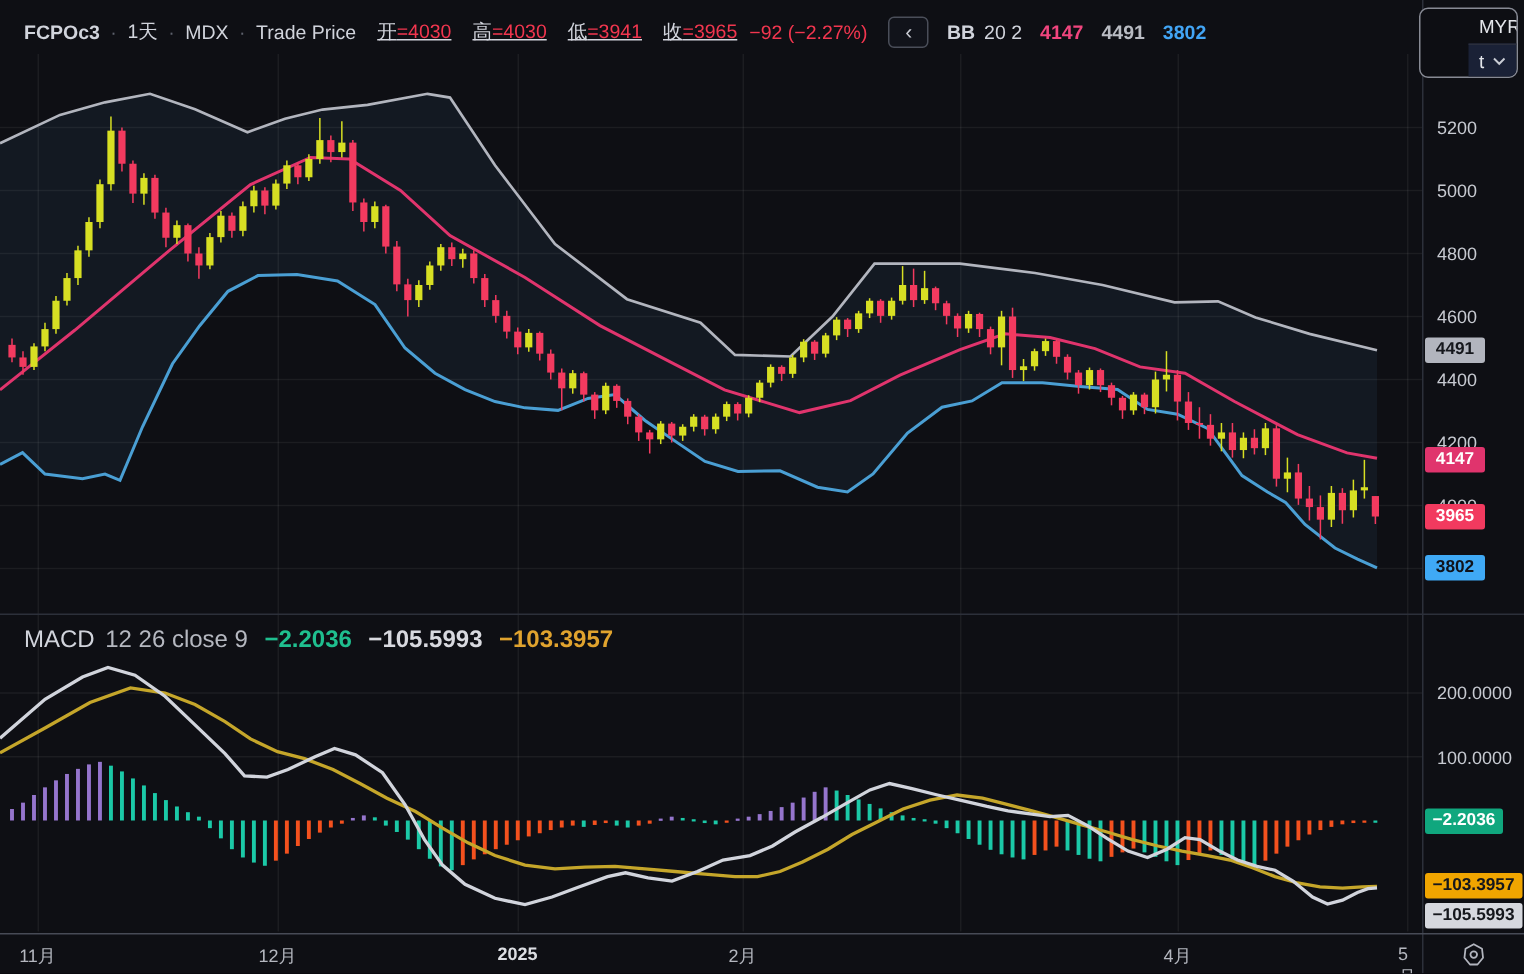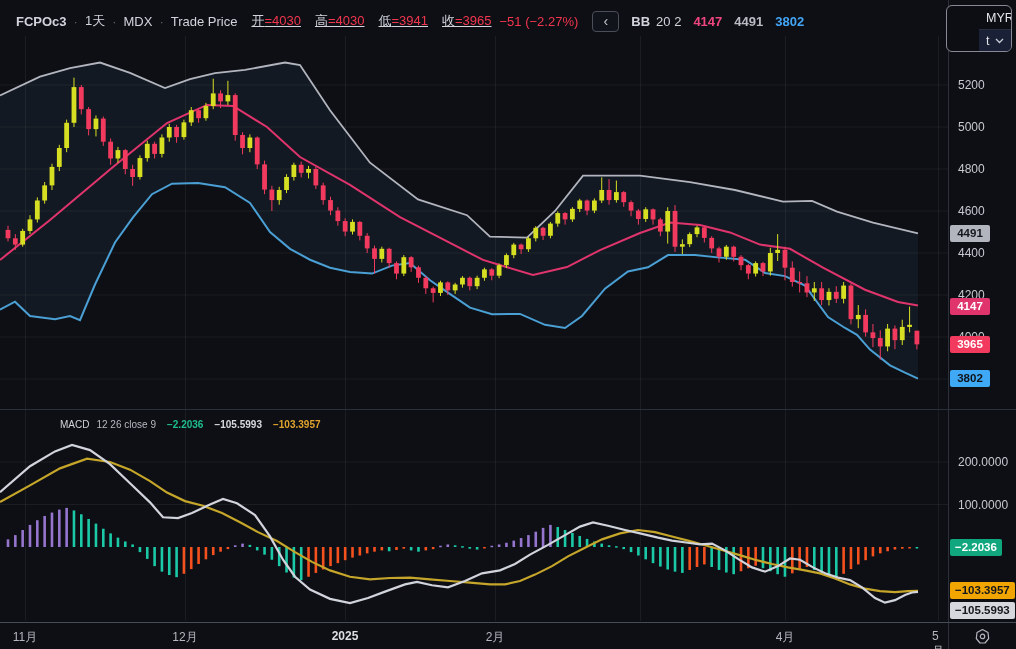--- a/index.html
+++ b/index.html
@@ -30,22 +30,22 @@
     color:#c9ccd4; font-size:14px; cursor:pointer; background:#11131a;
   }
   .bb-legend { margin-left:12px; display:flex; align-items:center; }
   .bb-legend .bbt { color:#d1d4dc; font-weight:600; }
   .bb-legend .bbp { color:#d1d4dc; margin-left:6px; }
   .bb-legend .v { margin-left:12px; font-weight:600; }
 
   
   #macd-legend {
     position:absolute; left:16px; top:419px; height:16px;
-    display:flex; align-items:flex-start; font-size:10px; color:#d1d4dc;
-    white-space:nowrap; z-index:20;margin-left:44px;
+    display:flex; align-items:center; font-size:16px; color:#d1d4dc;
+    white-space:nowrap; z-index:20;
   }
   #macd-legend .prm { color:#b5b8c0; margin-left:7px; }
   #macd-legend .v { margin-left:11px; font-weight:600; }
 
   
   .axis-tick {
     position:absolute; left:10px; font-size:12px; color:#c7cad1; line-height:14px;
   }
   #price-axis, #macd-axis {
     position:absolute; left:948px; width:68px; z-index:5;
@@ -529,21 +529,21 @@
     <span>1天</span>
     <span class="sep">·</span>
     <span>MDX</span>
     <span class="sep">·</span>
     <span>Trade Price</span>
 
     <span class="ohlc"><span class="olabel">开</span><span class="oval">=4030</span></span>
     <span class="ohlc"><span class="olabel">高</span><span class="oval">=4030</span></span>
     <span class="ohlc"><span class="olabel">低</span><span class="oval">=3941</span></span>
     <span class="ohlc"><span class="olabel">收</span><span class="oval">=3965</span></span>
-    <span class="chg">−51 (−2.27%)</span>
+    <span class="chg">−92 (−2.27%)</span>
 
     <span class="collapse-btn">
         <span>‹</span>
       </span>
 
     <span class="bb-legend">
       <span class="bbt">BB</span>
       <span class="bbp">20 2</span>
       <span class="v" id="bb-basis-val" style="color: rgb(240, 69, 126);">4147</span>
       <span class="v" id="bb-upper-val" style="color: rgb(185, 188, 195);">4491</span>

